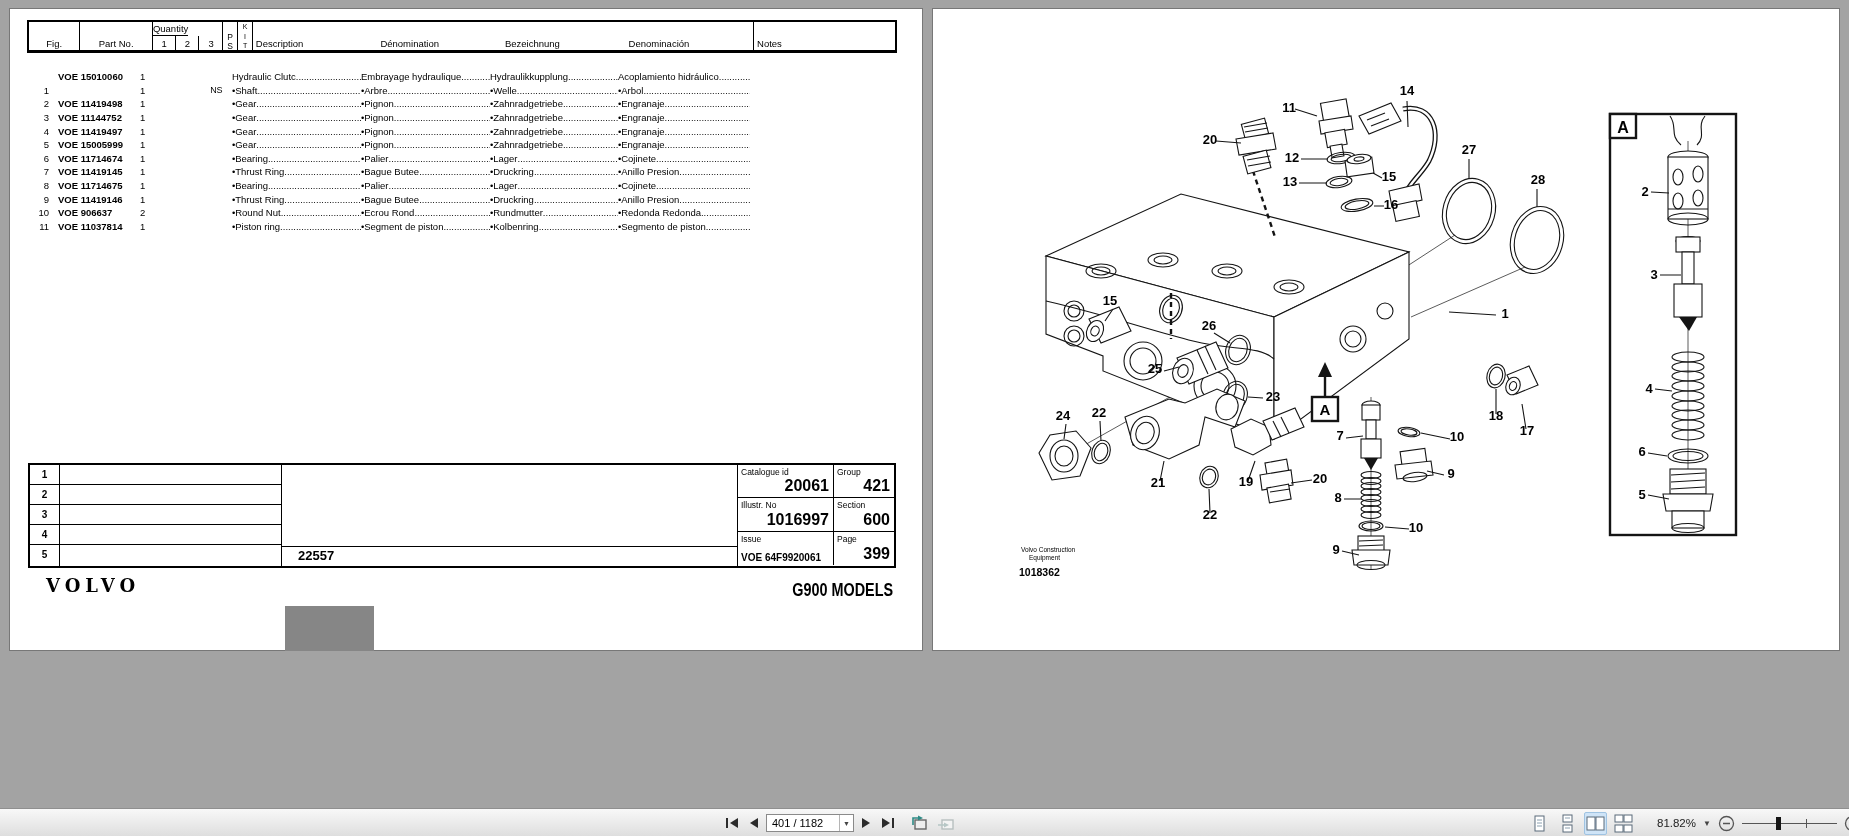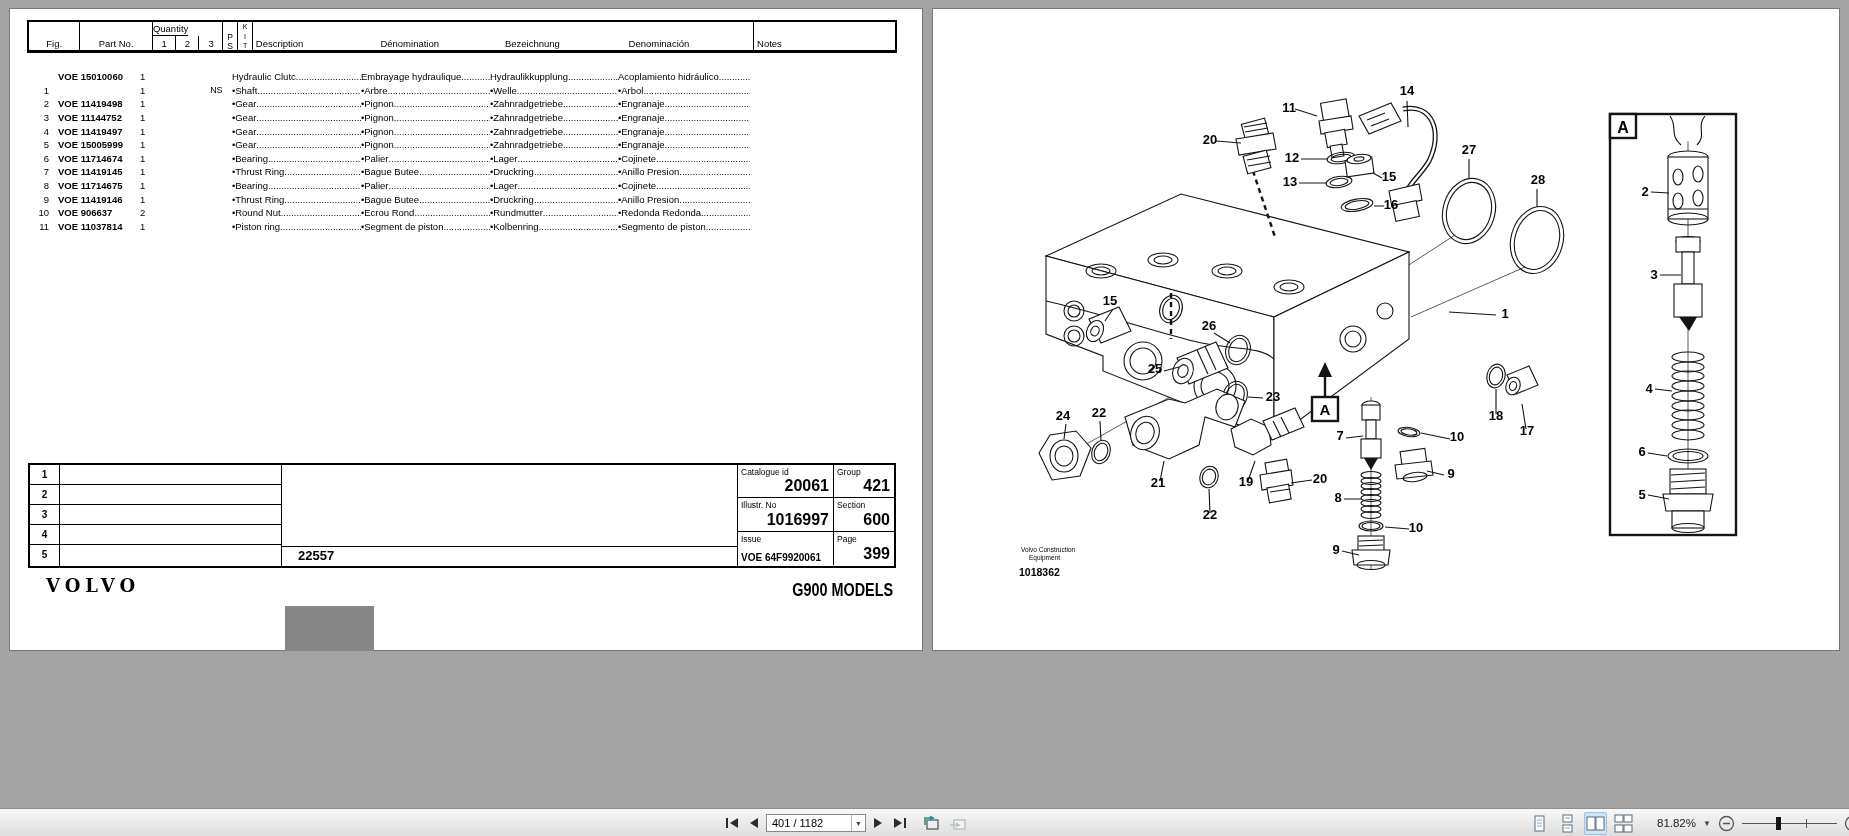--- a/index.html
+++ b/index.html
@@ -67,21 +67,21 @@
   .models{position:absolute;right:29px;top:571px;font-weight:bold;font-size:18px;
           transform:scaleX(.8);transform-origin:right center;letter-spacing:0;}
   .gray-box{position:absolute;left:275px;top:597px;width:89px;height:45px;background:#868686;}
 
   
   .toolbar{position:absolute;left:0;right:0;top:808px;height:28px;
            background:linear-gradient(#f8f8f8,#dedede);border-top:1px solid #8f8f8f;box-sizing:border-box;}
   .tb-center{position:absolute;left:723px;top:2px;display:flex;align-items:center;gap:5px;height:24px;}
   .tb-right{position:absolute;left:1528px;top:2px;display:flex;align-items:center;gap:5px;height:24px;}
   .tb-btn{background:none;border:none;padding:1px 2px;display:flex;align-items:center;cursor:pointer;}
-  .page-box{width:100px;height:18px;background:#fff;border:1px solid #8a8a8a;display:flex;align-items:center;
+  .page-box{width:88px;height:18px;background:#fff;border:1px solid #8a8a8a;display:flex;align-items:center;
             font-size:11px;padding-left:5px;box-sizing:border-box;}
   .pb-caret{margin-left:auto;border-left:1px solid #b5b5b5;width:13px;height:100%;display:flex;
             align-items:center;justify-content:center;font-size:7px;color:#444;}
   .lay-btn{background:none;border:1px solid transparent;border-radius:2px;padding:1px;display:flex;align-items:center;}
   .lay-btn.sel{background:#cfe4f7;border-color:#9fc3e2;}
   .zoom-text{font-size:11.5px;color:#222;margin-left:8px;min-width:48px;text-align:right;}
   .zcaret{font-size:8px;color:#444;margin-left:2px;}
   .slider{position:relative;width:95px;height:20px;}
   .slider .track{position:absolute;left:0;right:0;top:9.5px;height:1.5px;background:#555;}
   .slider .tick{position:absolute;left:64px;top:6px;width:1.5px;height:9px;background:#555;}

